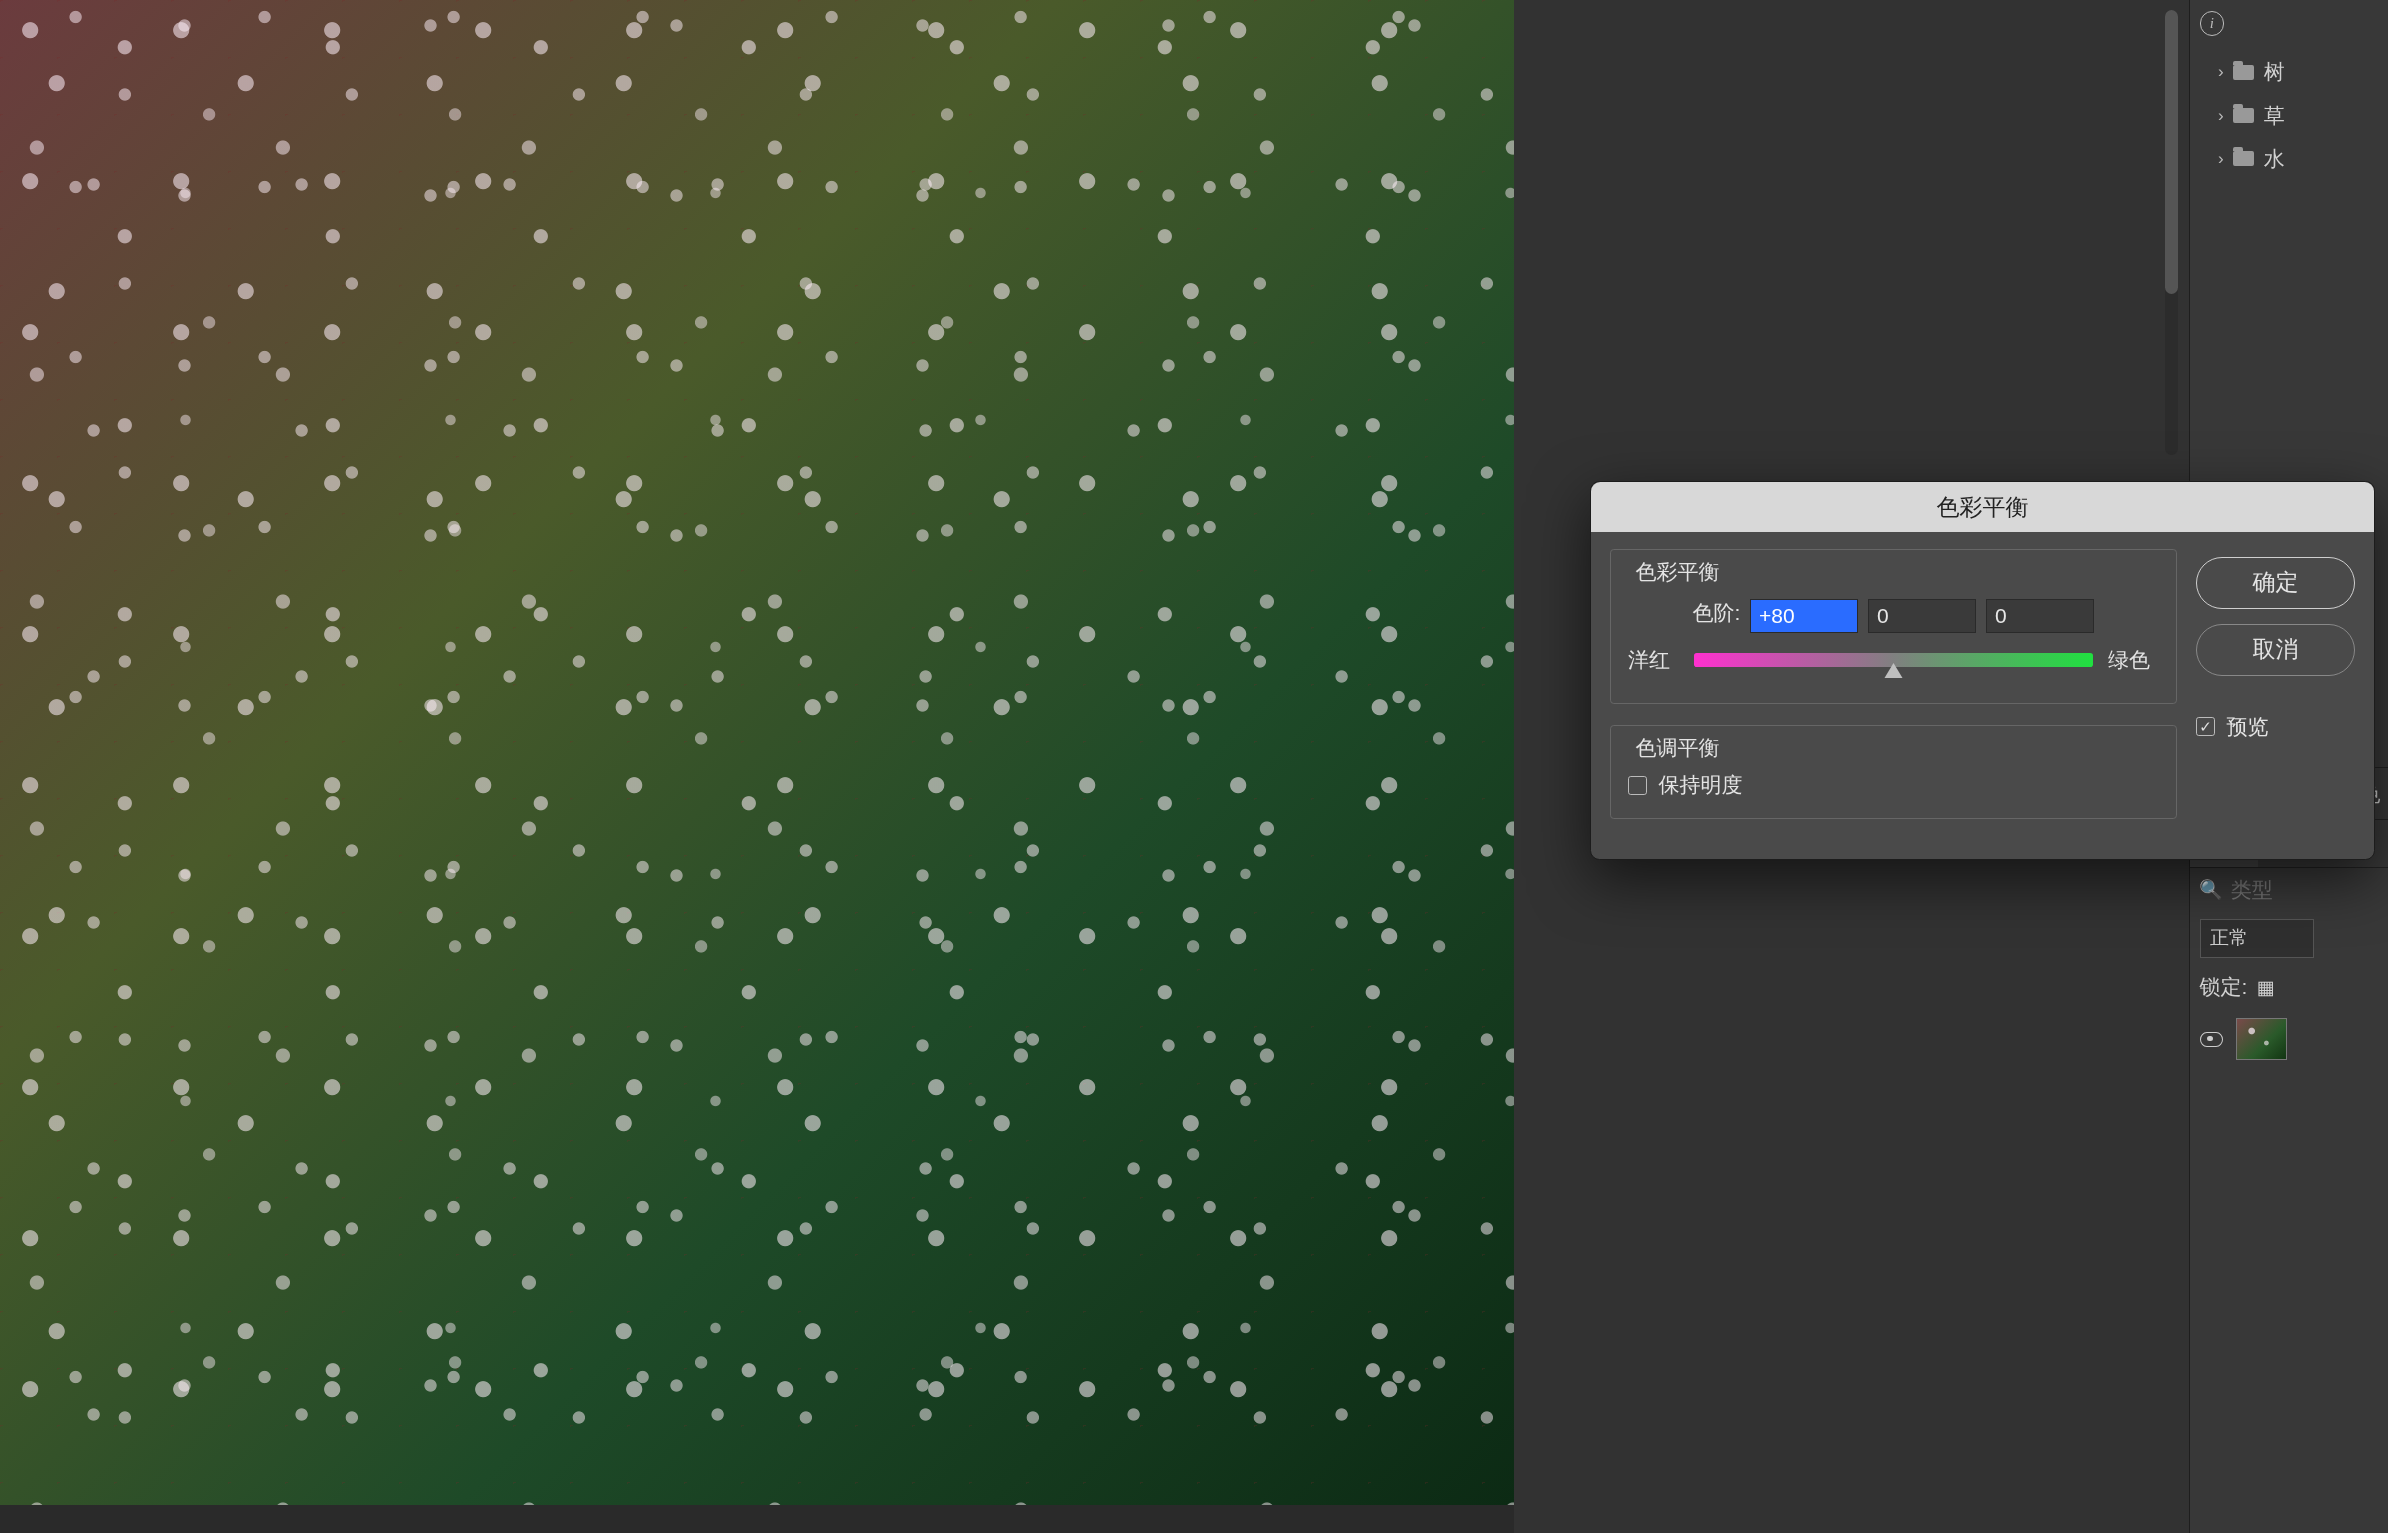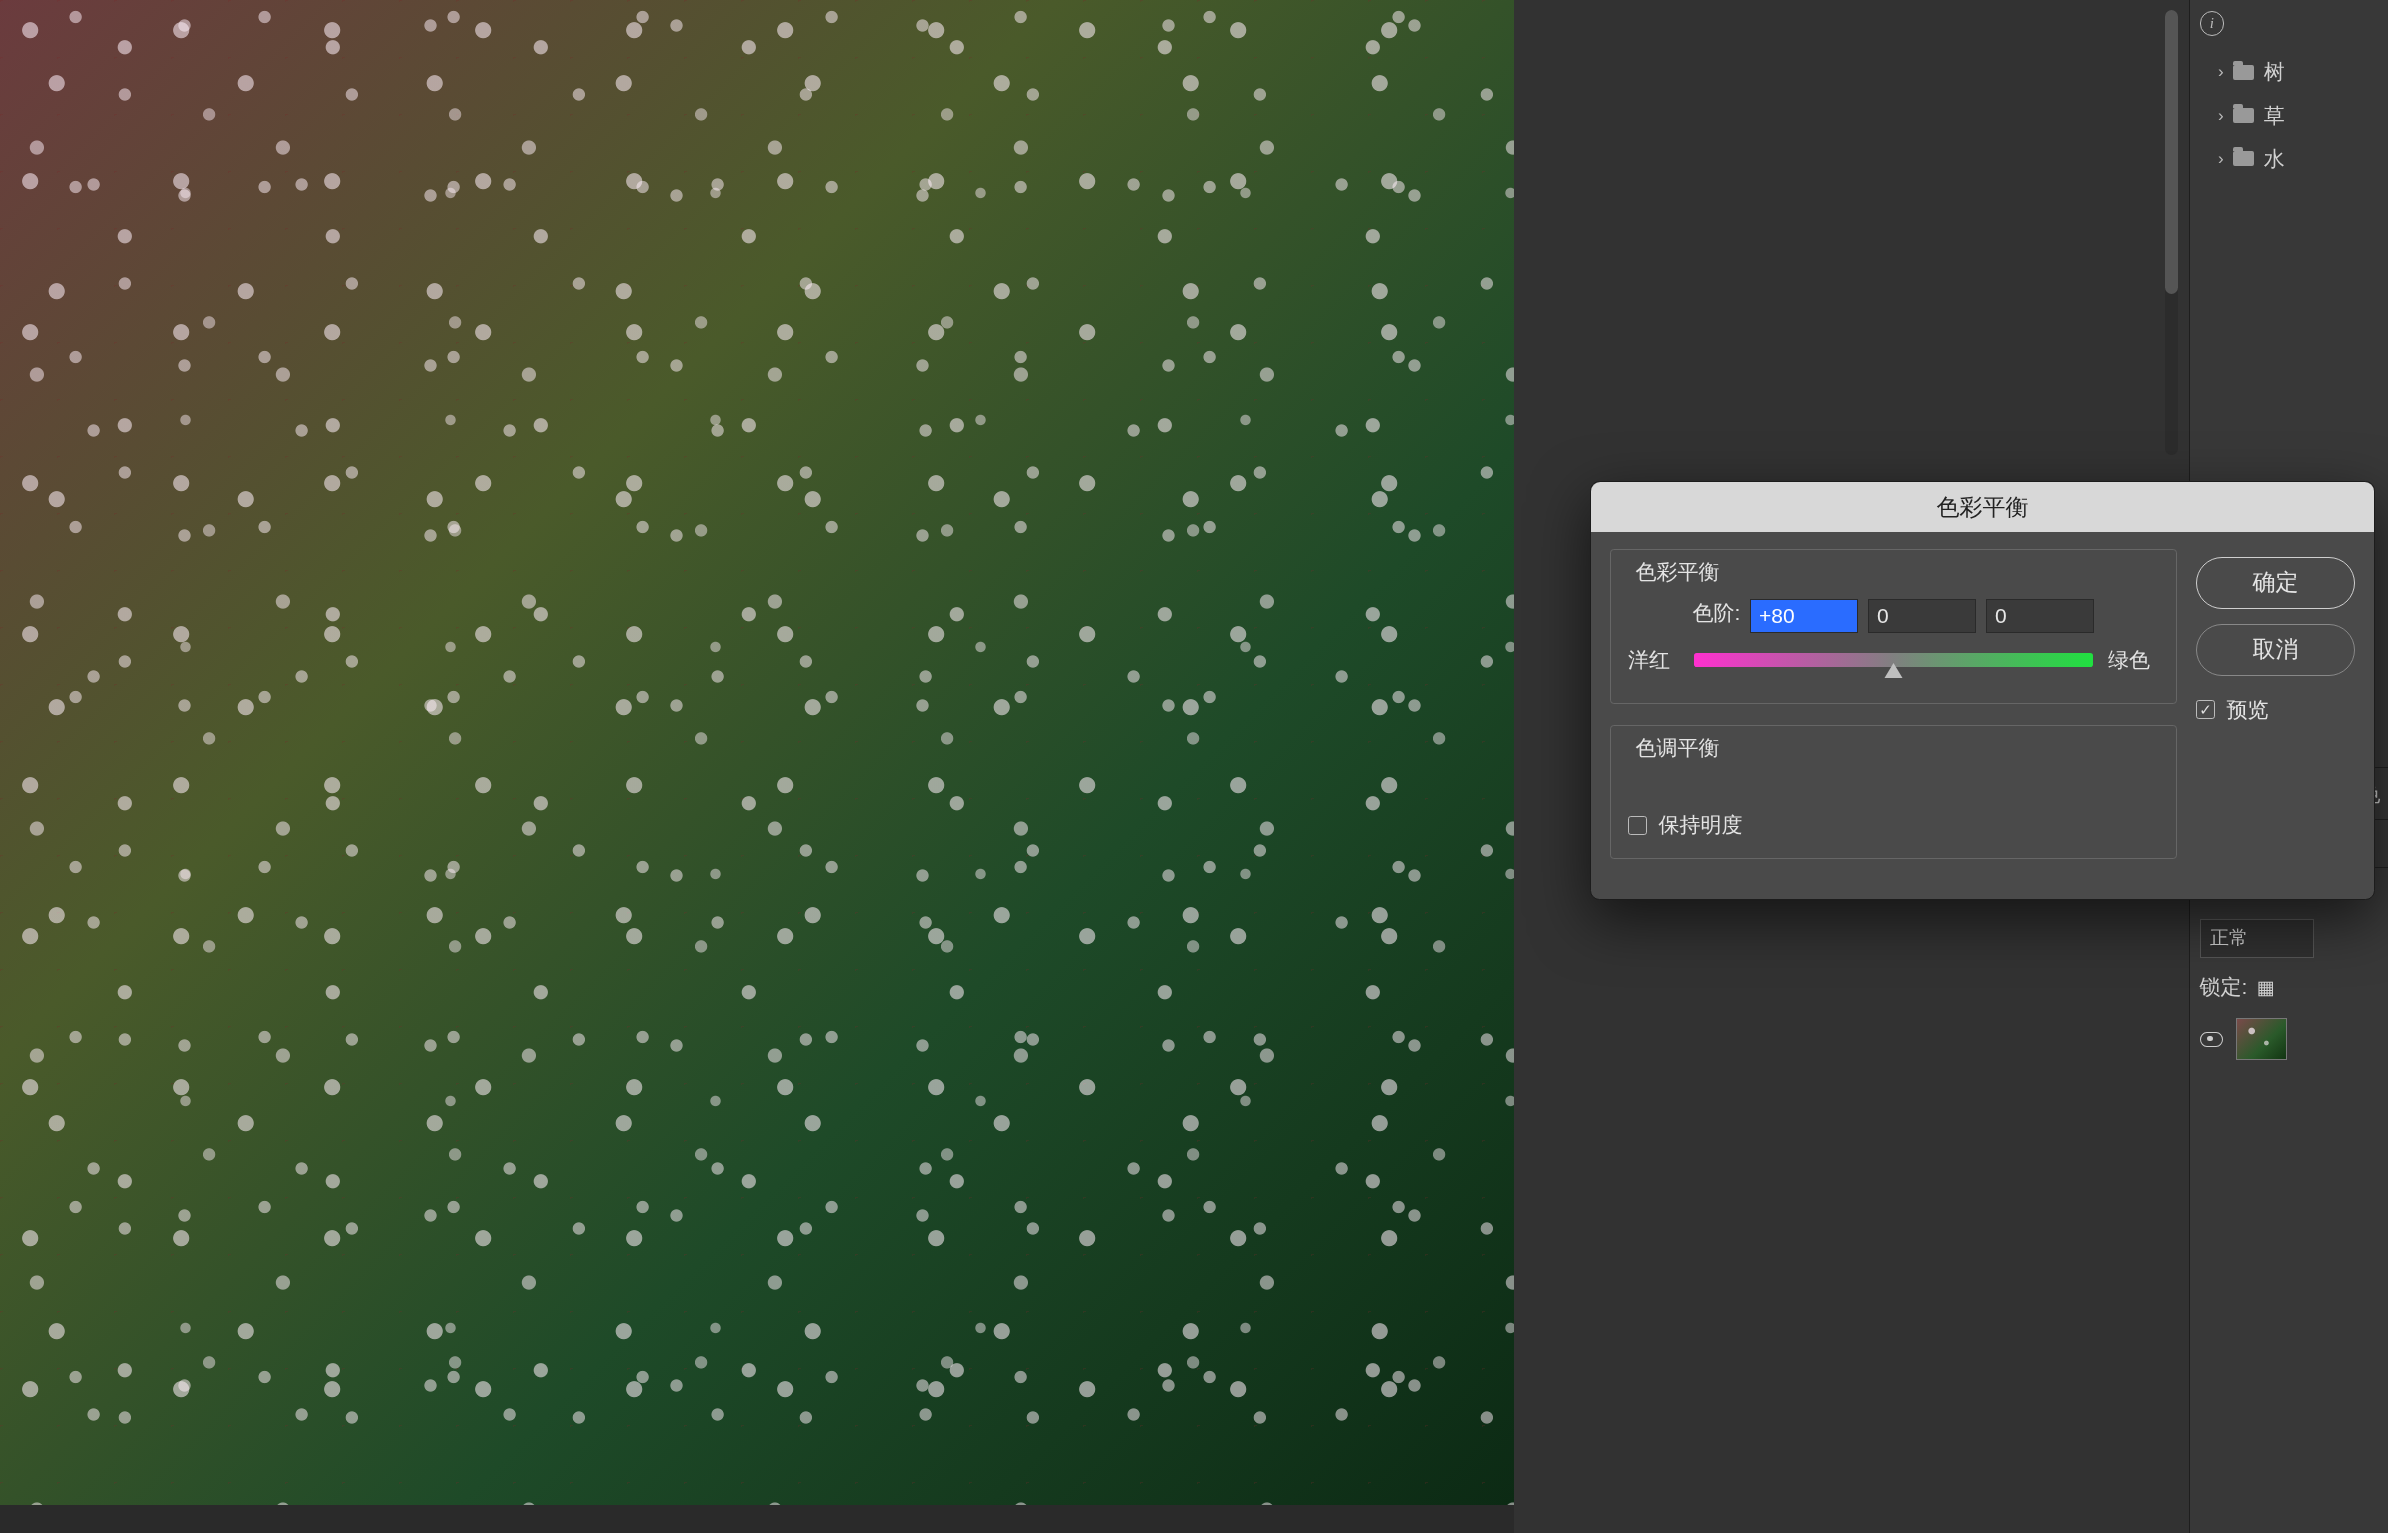--- a/index.html
+++ b/index.html
@@ -94,28 +94,28 @@
   .slider-label.right{ width:51px; text-align:left;}
   .track{ position:relative; flex:1; height:13.2px; border-radius:2.8px;}
   .track.cyred{ background:linear-gradient(90deg,#00e0e0,#808080,#ff2020);}
   .track.maggre{ background:linear-gradient(90deg,#ff30d0,#808080,#20e040);}
   .track.yelblu{ background:linear-gradient(90deg,#f0e020,#808080,#3040ff);}
   .handle{ position:absolute; top:9.5px; width:0; height:0; border-left:9.5px solid transparent; border-right:9.5px solid transparent; border-bottom:15px solid #bfbfbf; transform:translateX(-9.5px); cursor:pointer;}
   .radio-row{ display:flex; gap:57px; padding:5.7px 0 13.2px 0;}
   .radio-opt{ display:flex; align-items:center; gap:9.5px; font-size:21px; cursor:pointer;}
   .radio{ width:19px; height:19px; border:1.9px solid #bbb; border-radius:50%; display:flex; align-items:center; justify-content:center;}
   .radio.checked::after{content:"";width:9.5px;height:9.5px;background:#e0e0e0;border-radius:50%;}
-  .check-row{ display:flex; align-items:center; gap:11.4px; font-size:21px; cursor:pointer;margin-top:40px;}
+  .check-row{ display:flex; align-items:center; gap:11.4px; font-size:21px; cursor:pointer;}
   .checkbox{ width:19px; height:19px; border:1.9px solid #bbb; border-radius:2.8px; display:flex; align-items:center; justify-content:center;}
   .checkbox.checked::after{content:"✓"; color:#e0e0e0; font-size:15px; line-height:1;}
 
   .dlg-right{ width:159px; display:flex; flex-direction:column; gap:15px; padding-top:7.6px;}
   .btn{ border:0.9px solid #888; border-radius:28px; text-align:center; padding:9.5px 0; font-size:23px; cursor:pointer; background:#4a4a4a;}
   .btn.primary{ border:1.9px solid #cfcfcf;}
-  .preview-row{ display:flex; align-items:center; gap:11.4px; font-size:21px; margin-top:5px; cursor:pointer;}
+  .preview-row{ display:flex; align-items:center; gap:11.4px; font-size:21px; margin-top:22px; cursor:pointer;}
 
 </style>
 </head>
 <body>
 
 <div class="canvas-area">
   <div class="canvas-image"></div>
 </div>
 
 <div class="vscroll">

